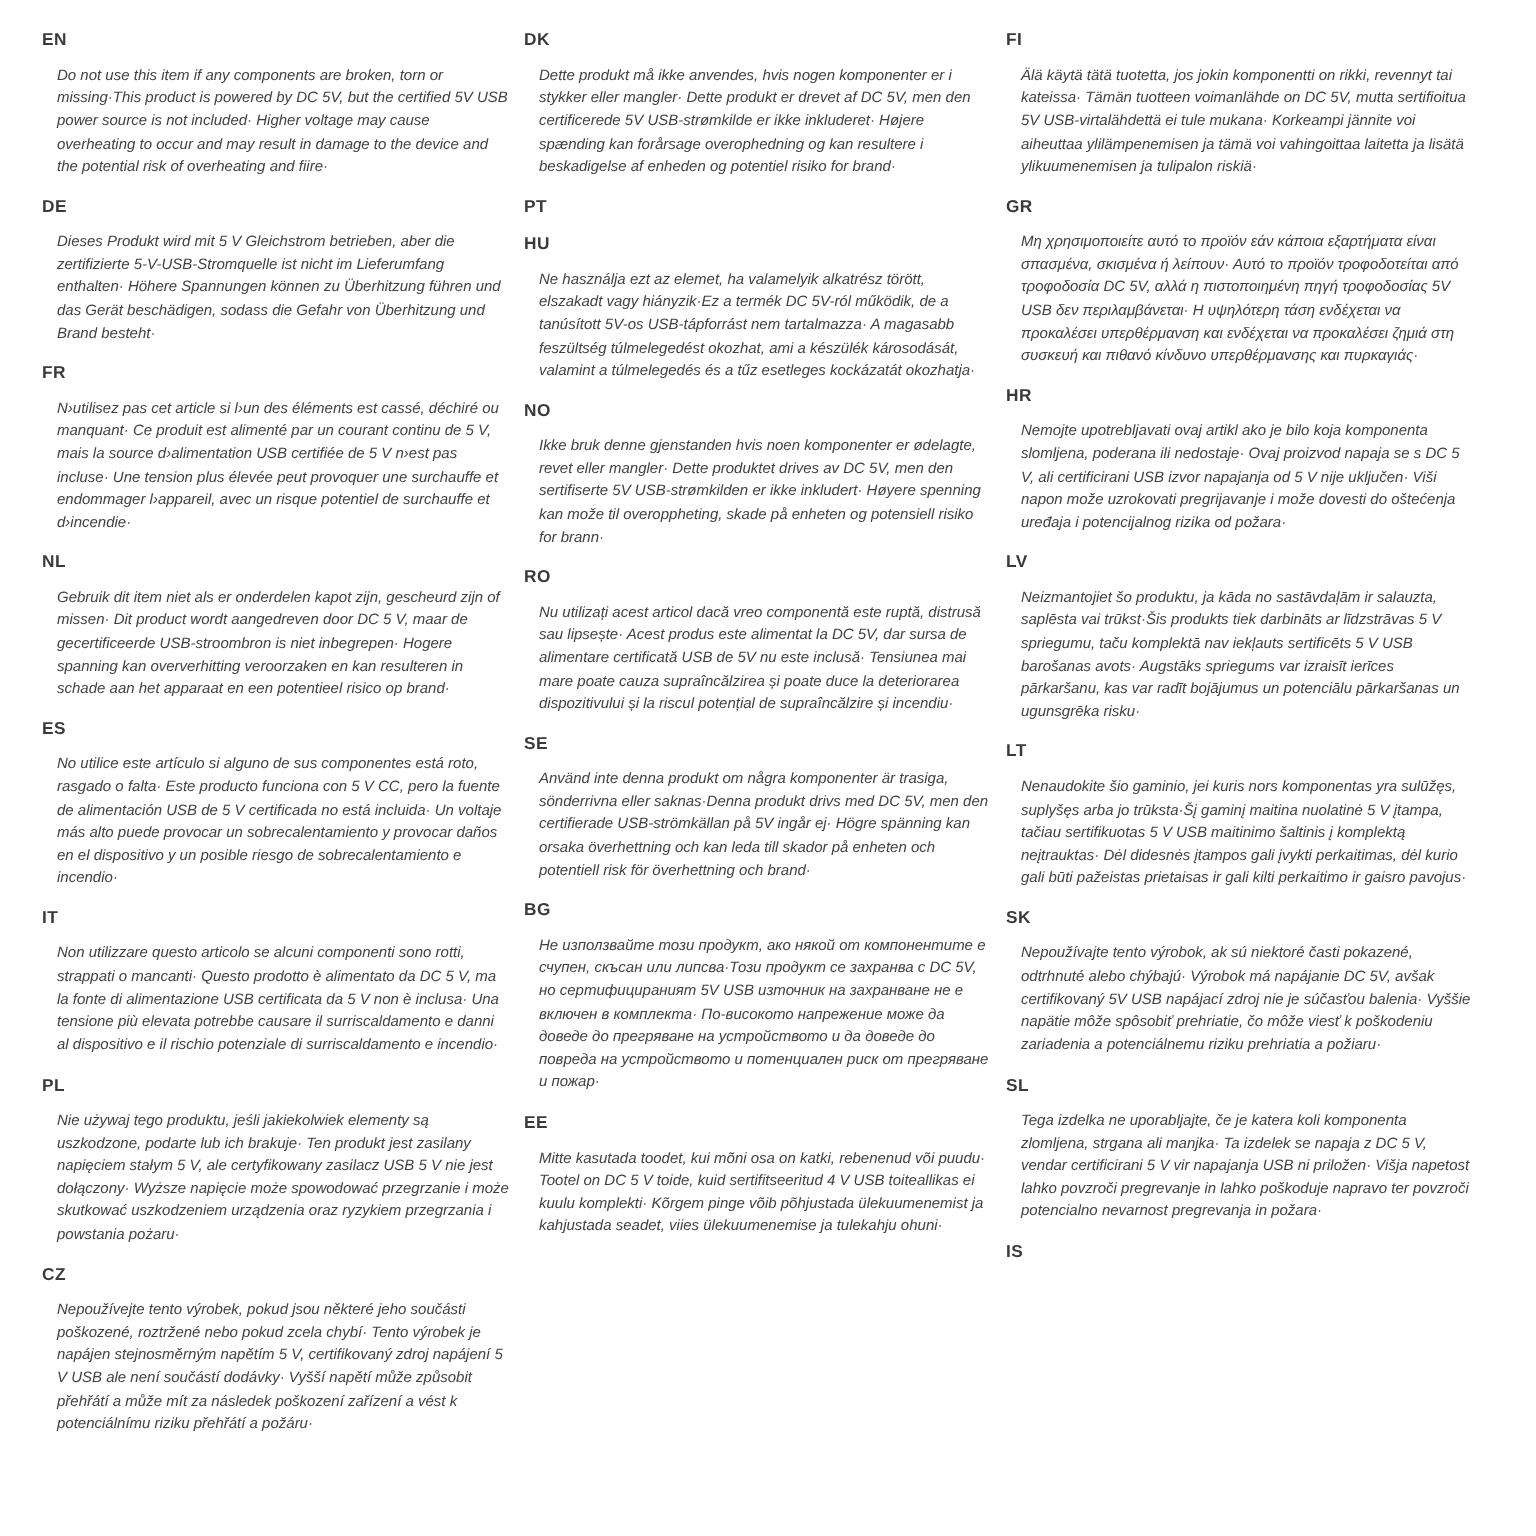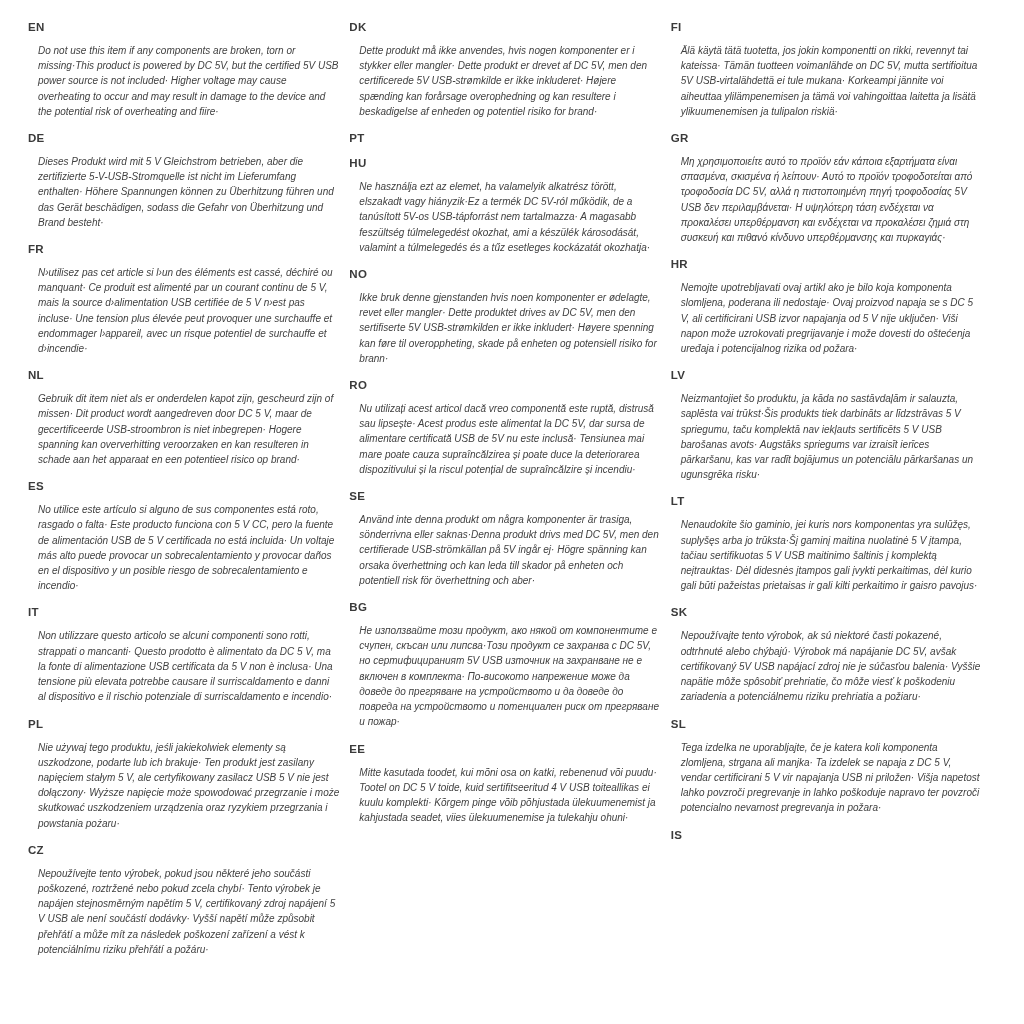--- a/index.html
+++ b/index.html
@@ -89,29 +89,29 @@
       </section>
       <section class="lang-section">
         <h2 class="lang-code">PT</h2>
       </section>
       <section class="lang-section">
         <h2 class="lang-code">HU</h2>
         <p class="lang-text">Ne használja ezt az elemet, ha valamelyik alkatrész törött, elszakadt vagy hiányzik·Ez a termék DC 5V-ról működik, de a tanúsított 5V-os USB-tápforrást nem tartalmazza· A magasabb feszültség túlmelegedést okozhat, ami a készülék károsodását, valamint a túlmelegedés és a tűz esetleges kockázatát okozhatja·</p>
       </section>
       <section class="lang-section">
         <h2 class="lang-code">NO</h2>
-        <p class="lang-text">Ikke bruk denne gjenstanden hvis noen komponenter er ødelagte, revet eller mangler· Dette produktet drives av DC 5V, men den sertifiserte 5V USB-strømkilden er ikke inkludert· Høyere spenning kan føre til overoppheting, skade på enheten og potensiell risiko for brann·</p>
+        <p class="lang-text">Ikke bruk denne gjenstanden hvis noen komponenter er ødelagte, revet eller mangler· Dette produktet drives av DC 5V, men den sertifiserte 5V USB-strømkilden er ikke inkludert· Høyere spenning kan može til overoppheting, skade på enheten og potensiell risiko for brann·</p>
       </section>
       <section class="lang-section">
         <h2 class="lang-code">RO</h2>
         <p class="lang-text">Nu utilizați acest articol dacă vreo componentă este ruptă, distrusă sau lipsește· Acest produs este alimentat la DC 5V, dar sursa de alimentare certificată USB de 5V nu este inclusă· Tensiunea mai mare poate cauza supraîncălzirea și poate duce la deteriorarea dispozitivului și la riscul potențial de supraîncălzire și incendiu·</p>
       </section>
       <section class="lang-section">
         <h2 class="lang-code">SE</h2>
-        <p class="lang-text">Använd inte denna produkt om några komponenter är trasiga, sönderrivna eller saknas·Denna produkt drivs med DC 5V, men den certifierade USB-strömkällan på 5V ingår ej· Högre spänning kan orsaka överhettning och kan leda till skador på enheten och potentiell risk för överhettning och aber·</p>
+        <p class="lang-text">Använd inte denna produkt om några komponenter är trasiga, sönderrivna eller saknas·Denna produkt drivs med DC 5V, men den certifierade USB-strömkällan på 5V ingår ej· Högre spänning kan orsaka överhettning och kan leda till skador på enheten och potentiell risk för överhettning och brand·</p>
       </section>
       <section class="lang-section">
         <h2 class="lang-code">BG</h2>
         <p class="lang-text">Не използвайте този продукт, ако някой от компонентите е счупен, скъсан или липсва·Този продукт се захранва с DC 5V, но сертифицираният 5V USB източник на захранване не е включен в комплекта· По-високото напрежение може да доведе до прегряване на устройството и да доведе до повреда на устройството и потенциален риск от прегряване и пожар·</p>
       </section>
       <section class="lang-section">
         <h2 class="lang-code">EE</h2>
         <p class="lang-text">Mitte kasutada toodet, kui mõni osa on katki, rebenenud või puudu· Tootel on DC 5 V toide, kuid sertifitseeritud 4 V USB toiteallikas ei kuulu komplekti· Kõrgem pinge võib põhjustada ülekuumenemist ja kahjustada seadet, viies ülekuumenemise ja tulekahju ohuni·</p>
       </section>
     </div>

